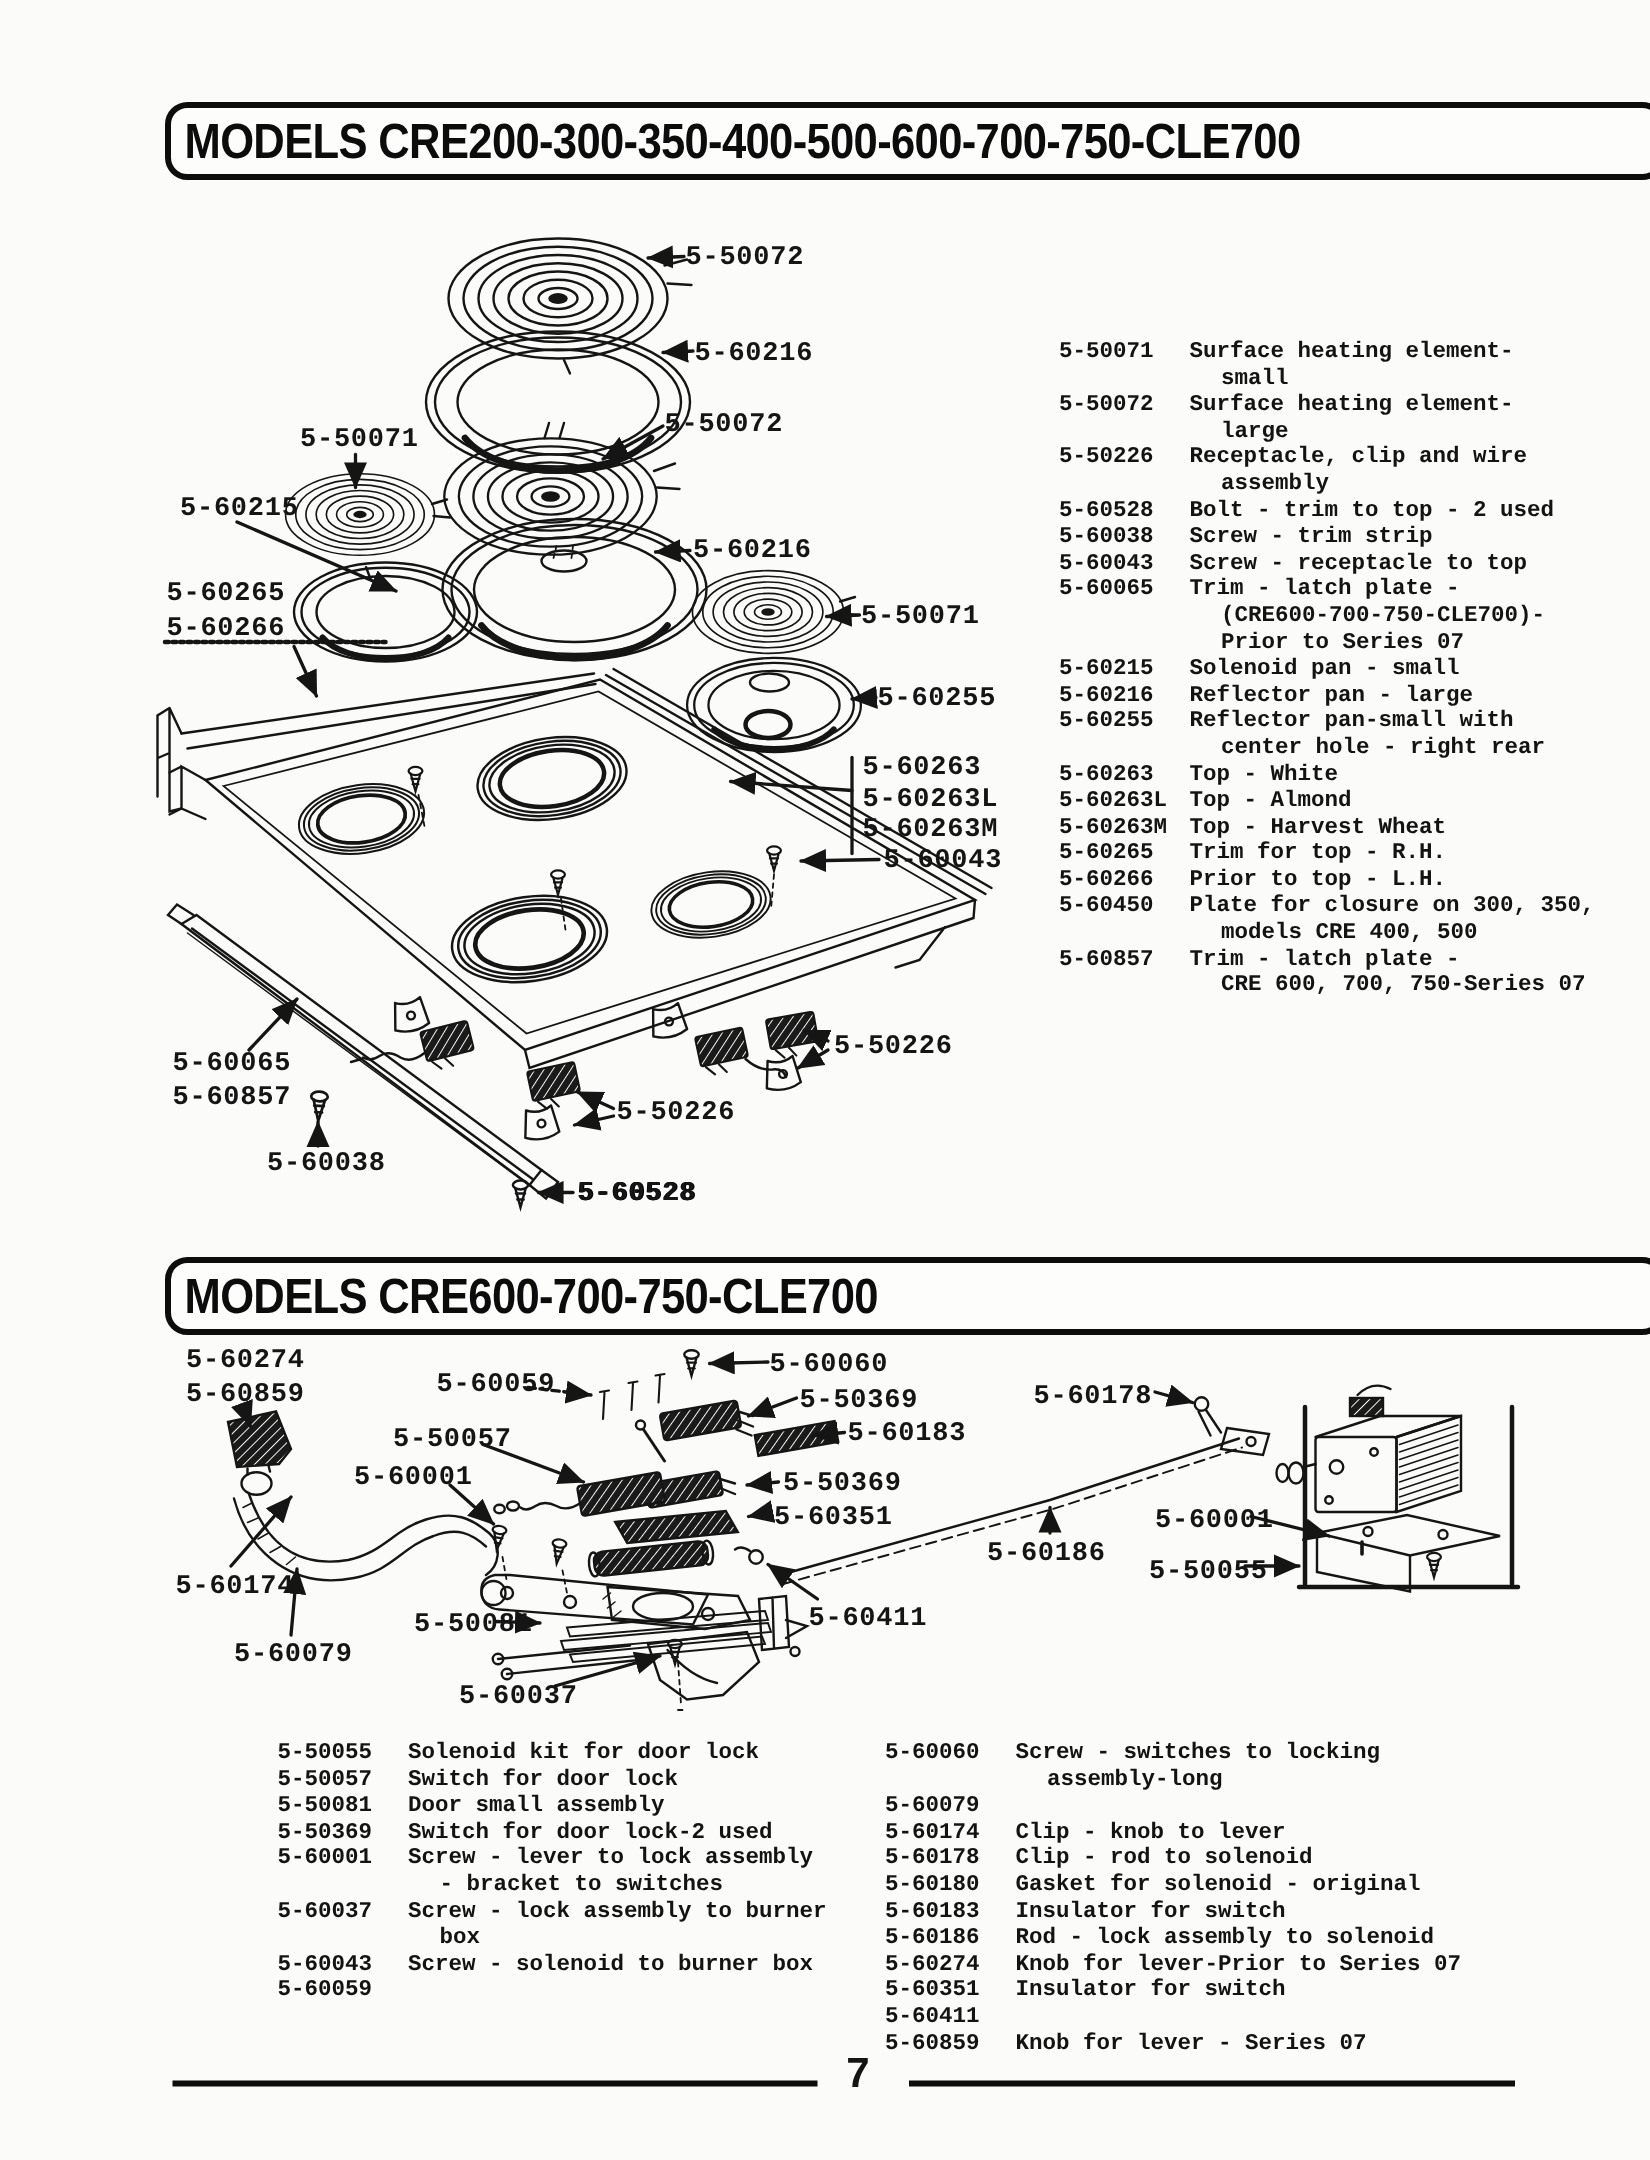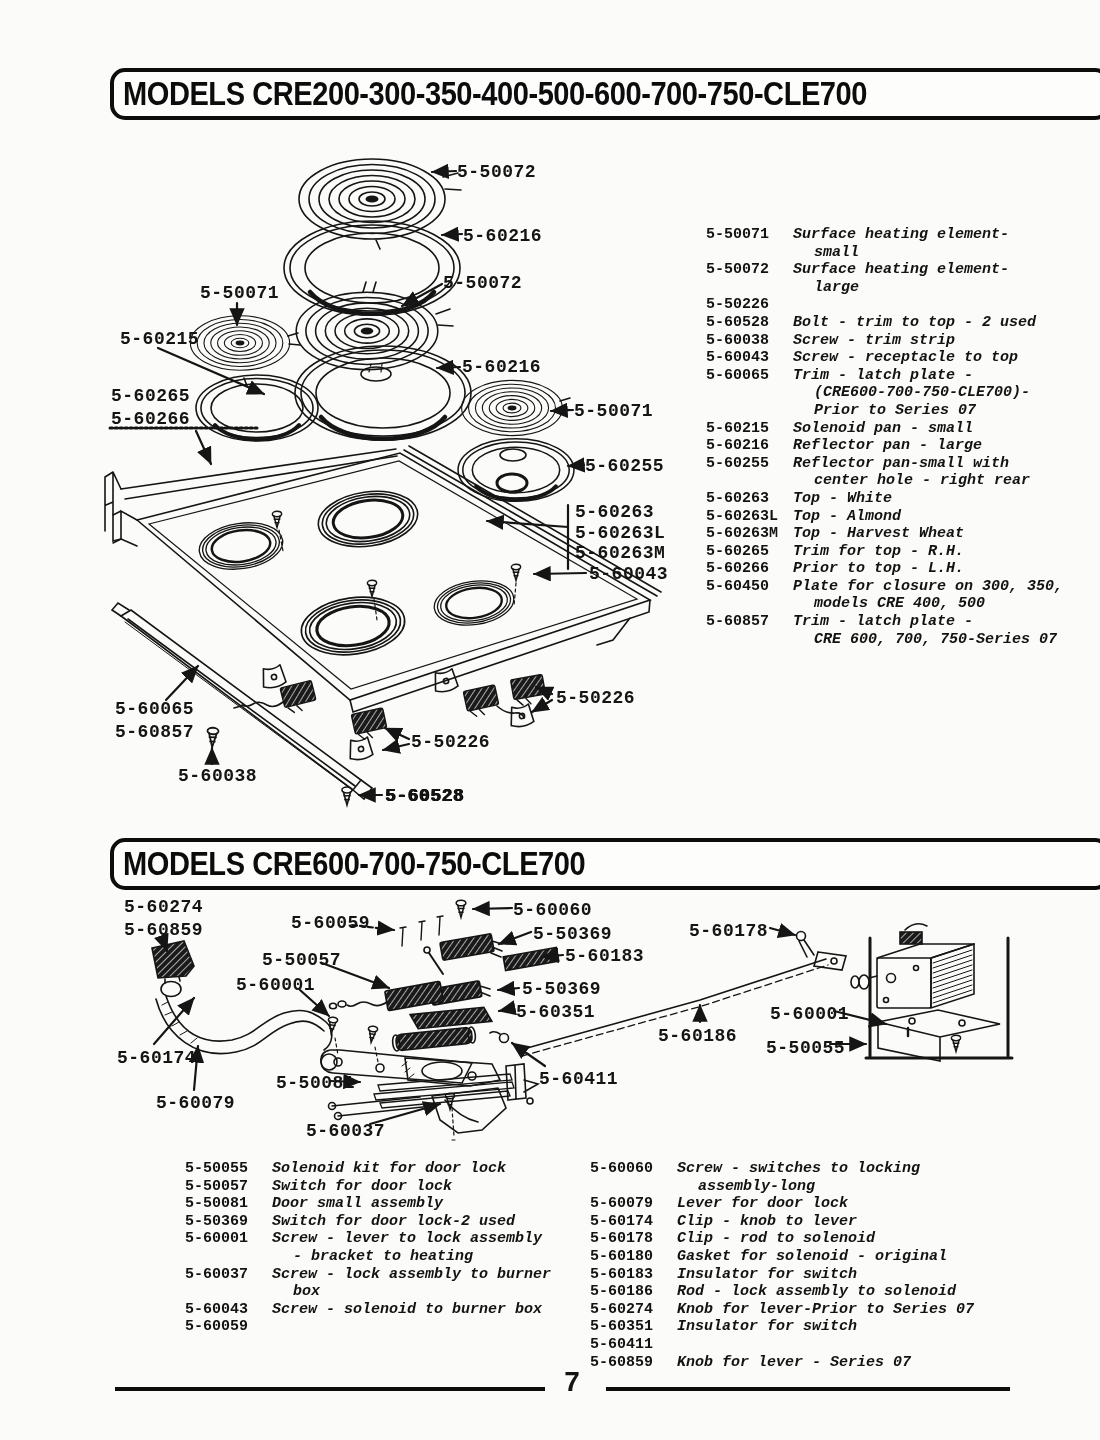--- a/index.html
+++ b/index.html
@@ -16,21 +16,21 @@
             white-space:nowrap;color:#0c0c0c;}
   
   .callout{position:absolute;font-family:"Liberation Mono",monospace;font-weight:700;
            font-size:18px;letter-spacing:0.5px;white-space:nowrap;color:#151515;z-index:5;}
   .callout.b{text-shadow:0.7px 0 #000,-0.3px 0 #000;}
   
   .plist{position:absolute;font-family:"Liberation Mono",monospace;font-weight:700;
          font-size:15px;line-height:17.6px;color:#131313;z-index:5;}
   .pl-row{display:flex;}
   .pl-num{flex:0 0 87px;}
-  .pl-desc{flex:1;font-style:italic;}
+  .pl-desc{flex:1;}
   .cont{padding-left:21px;}
   #plist-top{left:706px;top:226px;width:360px;}
   #plist-bl{left:185px;top:1160px;width:402px;}
   #plist-br{left:590px;top:1160px;width:460px;}
   
   .rule{position:absolute;height:4px;background:#0d0d0d;top:1387px;}
   #rule-l{left:115px;width:430px;}
   #rule-r{left:606px;width:404px;}
   .pgnum{position:absolute;left:552px;top:1366px;width:40px;text-align:center;
          font-family:"Liberation Sans",sans-serif;font-weight:700;font-size:28px;}
@@ -367,20 +367,24 @@
       </div>
       <div class="pl-row">
         <span class="pl-num">5-50072</span>
         <span class="pl-desc">
           <div>Surface heating element-</div>
           <div class="cont">large</div>
         </span>
       </div>
       <div class="pl-row">
         <span class="pl-num">5-50226</span>
+        <span class="pl-desc">
+          <div>Receptacle, clip and wire</div>
+          <div class="cont">assembly</div>
+        </span>
       </div>
       <div class="pl-row">
         <span class="pl-num">5-60528</span>
         <span class="pl-desc">
           <div>Bolt - trim to top - 2 used</div>
         </span>
       </div>
       <div class="pl-row">
         <span class="pl-num">5-60038</span>
         <span class="pl-desc">
@@ -487,21 +491,21 @@
       <div class="pl-row">
         <span class="pl-num">5-50369</span>
         <span class="pl-desc">
           <div>Switch for door lock-2 used</div>
         </span>
       </div>
       <div class="pl-row">
         <span class="pl-num">5-60001</span>
         <span class="pl-desc">
           <div>Screw - lever to lock assembly</div>
-          <div class="cont">- bracket to heating</div>
+          <div class="cont">- bracket to switches</div>
         </span>
       </div>
       <div class="pl-row">
         <span class="pl-num">5-60037</span>
         <span class="pl-desc">
           <div>Screw - lock assembly to burner</div>
           <div class="cont">box</div>
         </span>
       </div>
       <div class="pl-row">
@@ -517,23 +521,20 @@
   <div class="plist" id="plist-br">
       <div class="pl-row">
         <span class="pl-num">5-60060</span>
         <span class="pl-desc">
           <div>Screw - switches to locking</div>
           <div class="cont">assembly-long</div>
         </span>
       </div>
       <div class="pl-row">
         <span class="pl-num">5-60079</span>
-        <span class="pl-desc">
-          <div>Lever for door lock</div>
-        </span>
       </div>
       <div class="pl-row">
         <span class="pl-num">5-60174</span>
         <span class="pl-desc">
           <div>Clip - knob to lever</div>
         </span>
       </div>
       <div class="pl-row">
         <span class="pl-num">5-60178</span>
         <span class="pl-desc">

